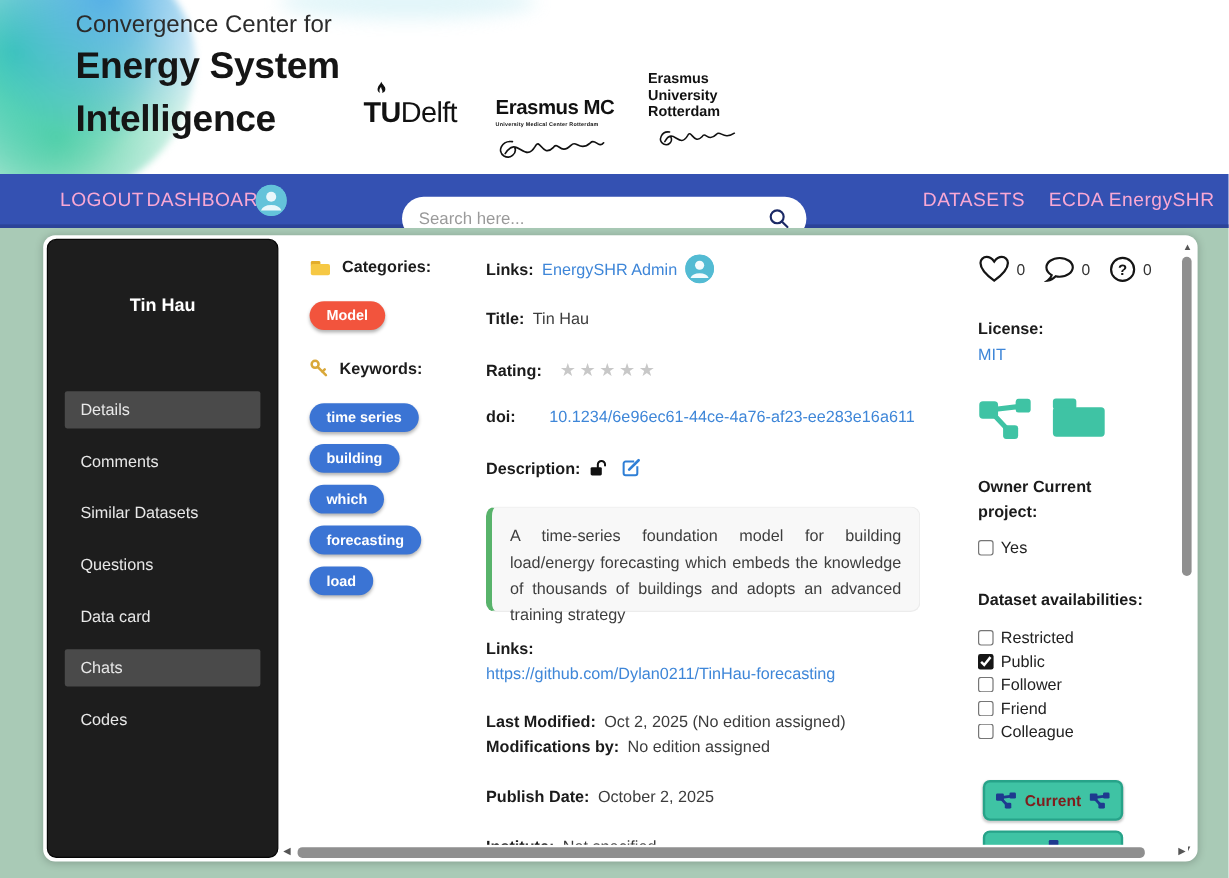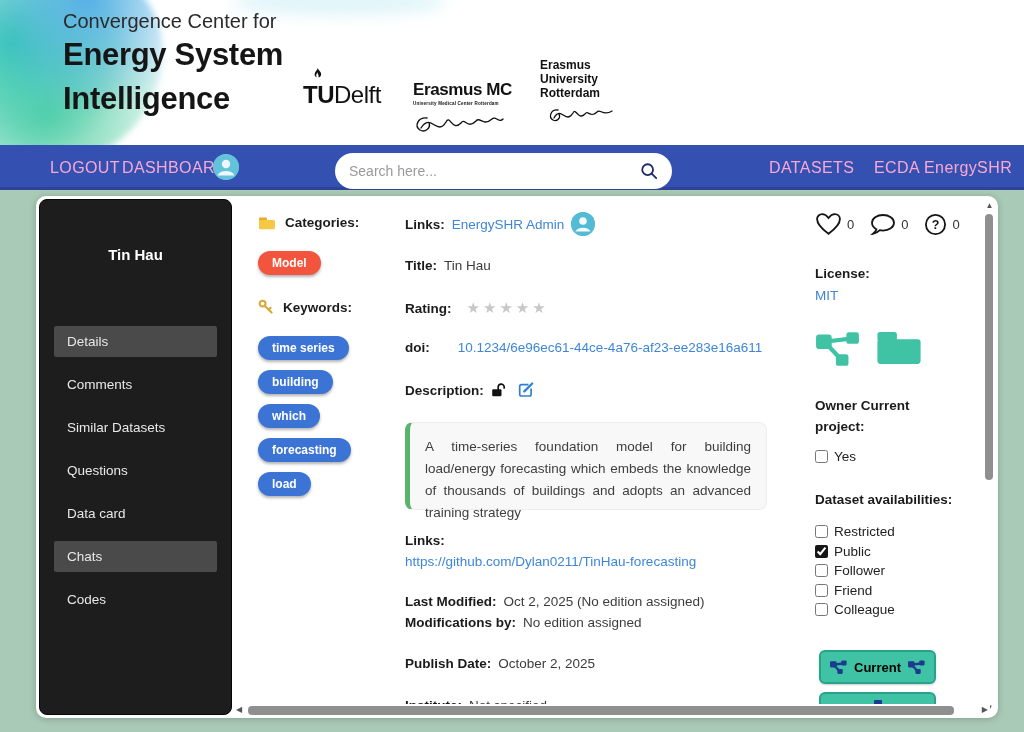--- a/index.html
+++ b/index.html
@@ -32,21 +32,21 @@
   .eur .ln { font-size:12px; font-weight:700; line-height:1.18; }
   .sig { display:block; margin-top:4px; }
 
   
   .nav { position:absolute; left:0; top:145px; width:1024px; height:45px; background:#3451b2;
     border-bottom:3px solid #2c4398; }
   .nav-link { position:absolute; top:14px; color:#f9a8d4; font-size:16px; font-weight:500;
     letter-spacing:.4px; cursor:pointer; white-space:nowrap; }
   .avatar { border-radius:50%; overflow:hidden; display:inline-flex; background:#64c3da; }
   .nav .avatar { position:absolute; left:213px; top:9px; width:26px; height:26px; }
-  .search { position:absolute; left:335px; top:8px; width:337px; height:36px; background:#fff;
+  .search { position:absolute; left:335px; top:19px; width:337px; height:36px; background:#fff;
     border-radius:18px; display:flex; align-items:center; padding:0 14px; }
   .search input { flex:1; border:none; outline:none; font-size:14px; color:#333;
     font-family:"Liberation Sans",sans-serif; background:transparent; }
   .search input::placeholder { color:#9a9a9a; }
 
   
   .pagebg { position:absolute; left:0; top:190px; width:1024px; height:542px; background:#a9cab6; }
   .card { position:absolute; left:36px; top:6px; width:962px; height:522px; background:#fff;
     border-radius:10px; box-shadow:0 1px 7px rgba(0,0,0,.22); overflow:hidden; }
 
@@ -102,21 +102,21 @@
   .tealicons { position:absolute; top:133px; display:flex; gap:14px; align-items:flex-start; }
   .tealicons svg { cursor:pointer; }
   .m-ownproj { position:absolute; top:200px; width:125px; font-weight:700; color:#1b1b1b; line-height:1.55; }
   .chk { display:flex; align-items:center; gap:6px; margin-bottom:4.5px; }
   .chk input { width:13px; height:13px; margin:0; accent-color:#161616; cursor:pointer; }
   .m-yes { position:absolute; top:253px; }
   .m-avlab { position:absolute; top:296px; font-weight:700; color:#1b1b1b; }
   .m-checks { position:absolute; top:328px; }
   .btn-current { position:absolute; left:4px; top:454px; width:117px; height:34px;
     background:#3fc3a4; border:2px solid #27a389; border-radius:6px; display:flex;
-    align-items:center; justify-content:center; gap:7px; color:#000000; font-weight:700;
+    align-items:center; justify-content:center; gap:7px; color:#7f1d1d; font-weight:700;
     font-size:13px; cursor:pointer; box-shadow:0 1px 2px rgba(0,0,0,.2); }
   .btn-partial { position:absolute; left:4px; top:496px; width:117px; height:20px;
     background:#3fc3a4; border:2px solid #27a389; border-radius:6px 6px 0 0; cursor:pointer;
     display:flex; justify-content:center; }
   .btn-partial i { width:8px; height:5px; background:#1e3a8f; margin-top:6px; border-radius:1px; }
 
   
   .vscroll { position:absolute; left:947px; top:5px; width:13px; height:512px; z-index:5; }
   .vscroll .arr { position:absolute; left:0; width:13px; text-align:center; color:#555;
     font-size:8px; line-height:10px; cursor:pointer; }

